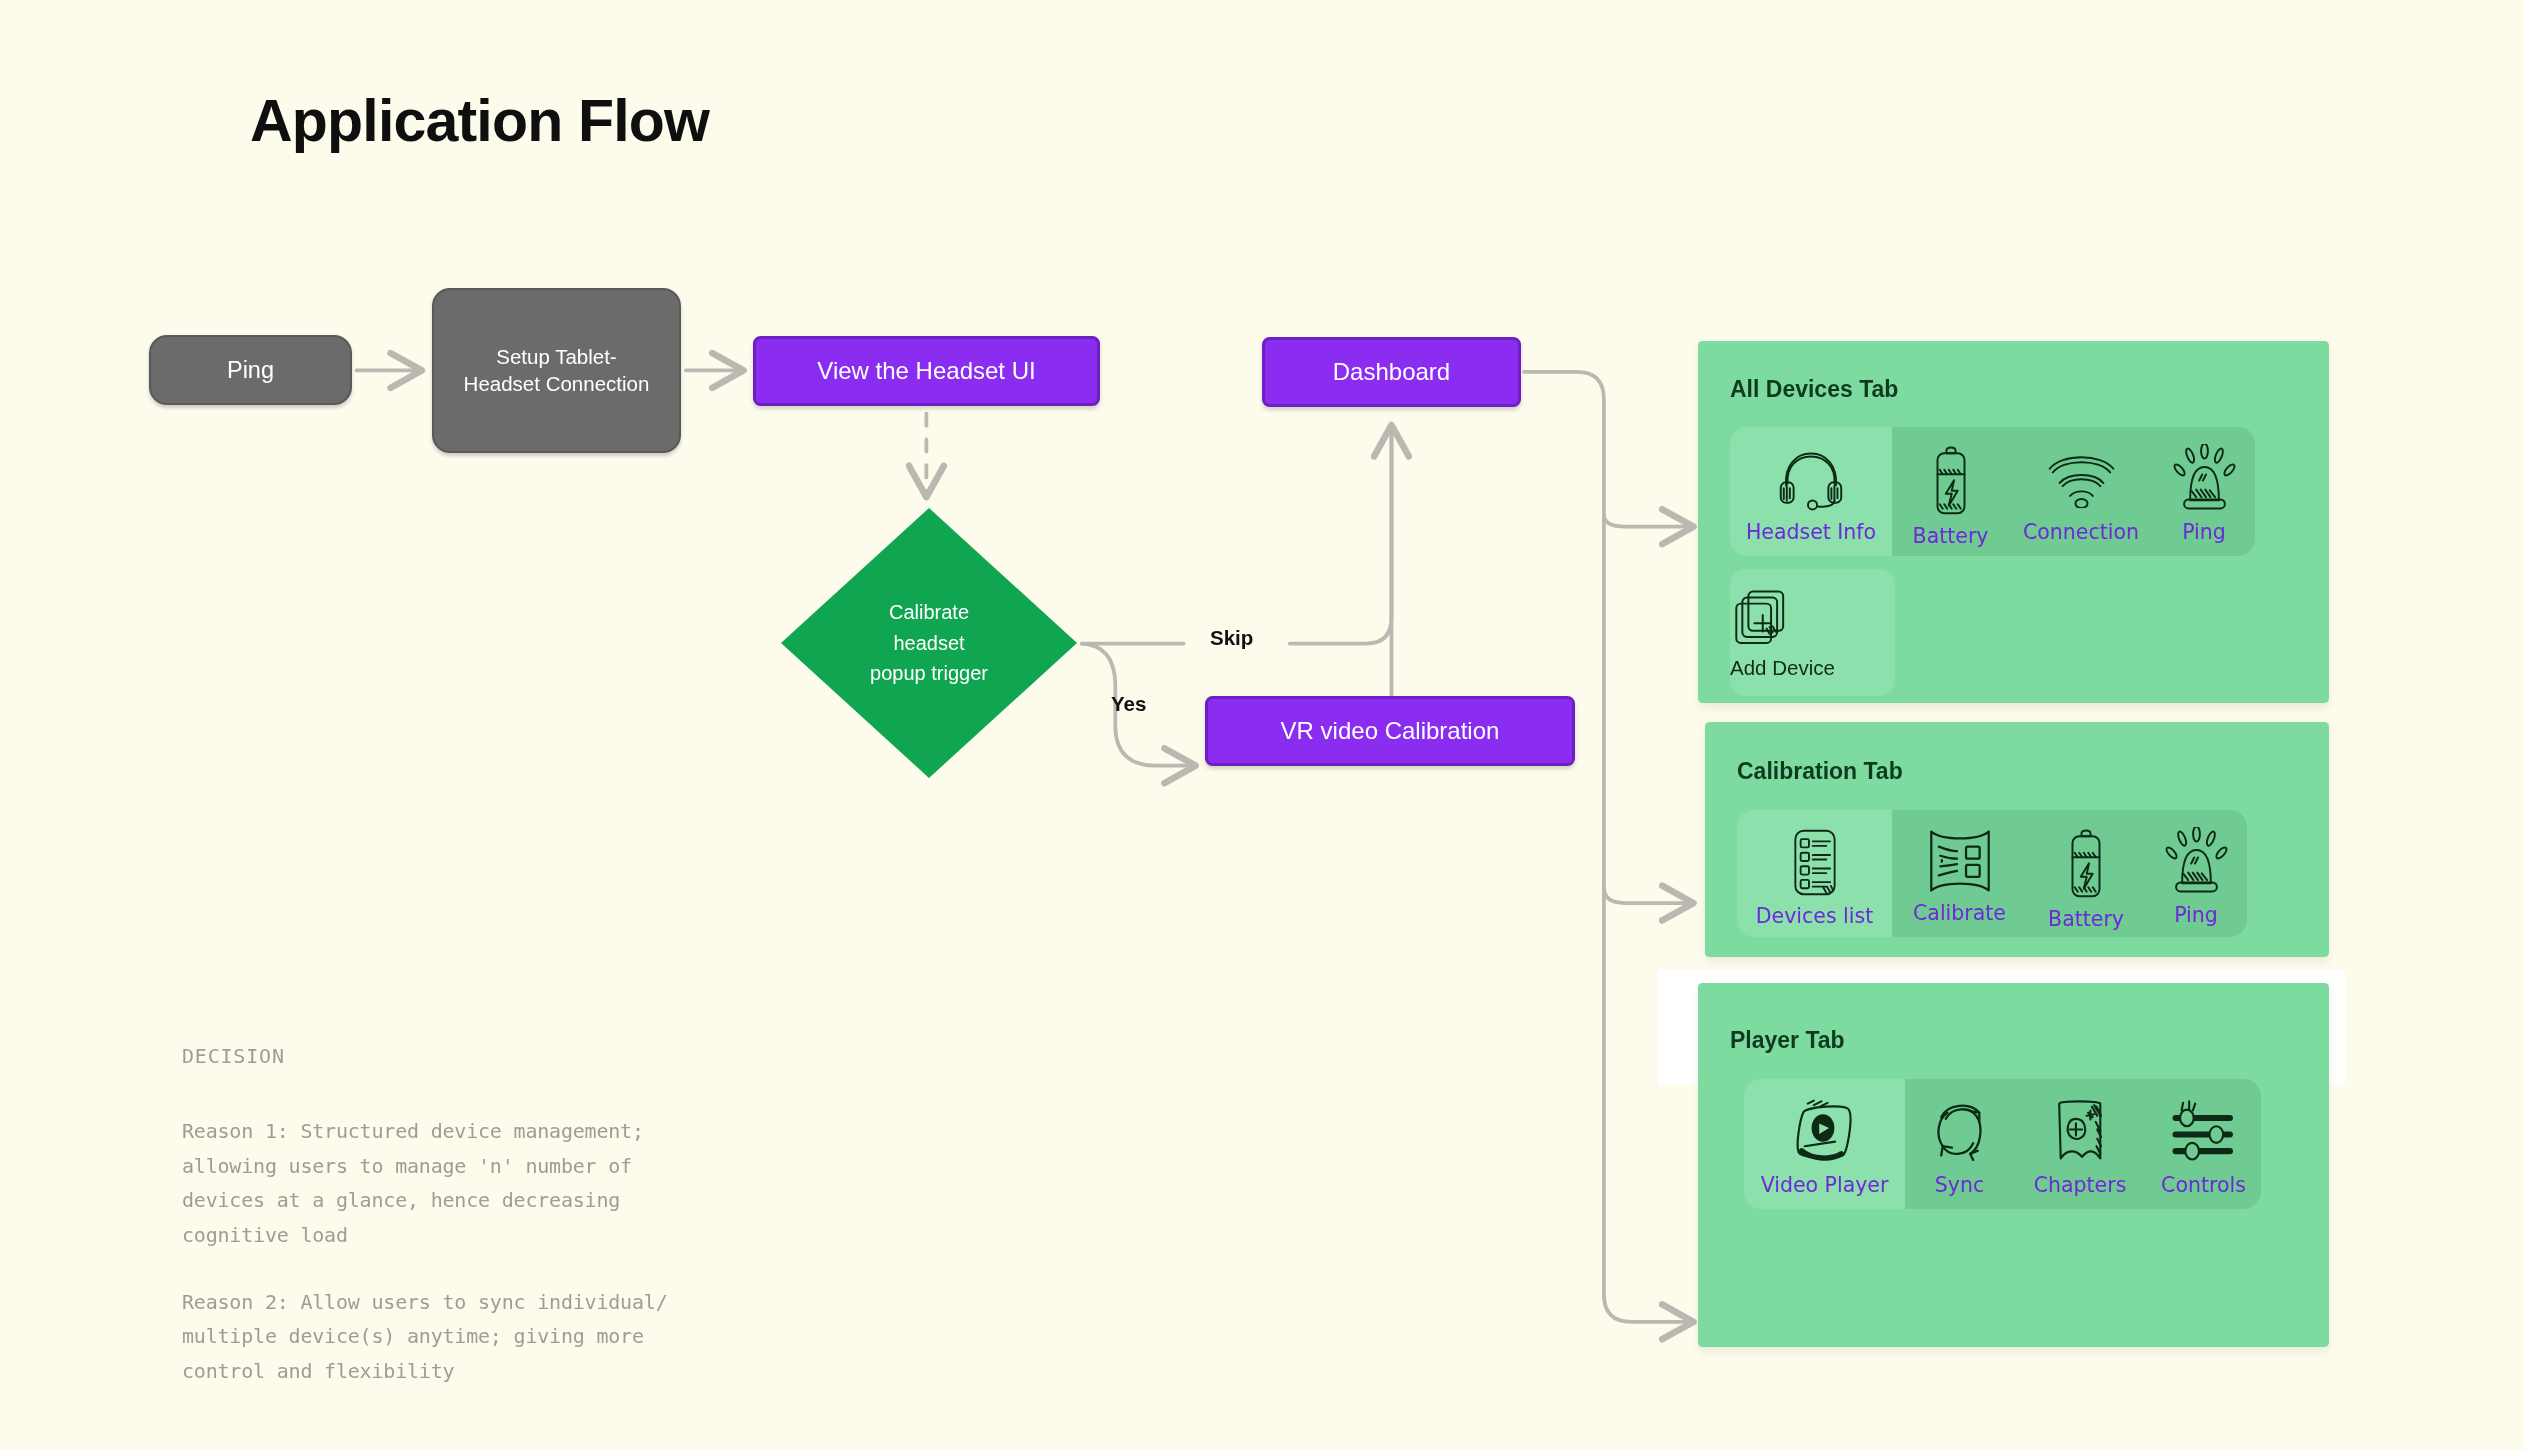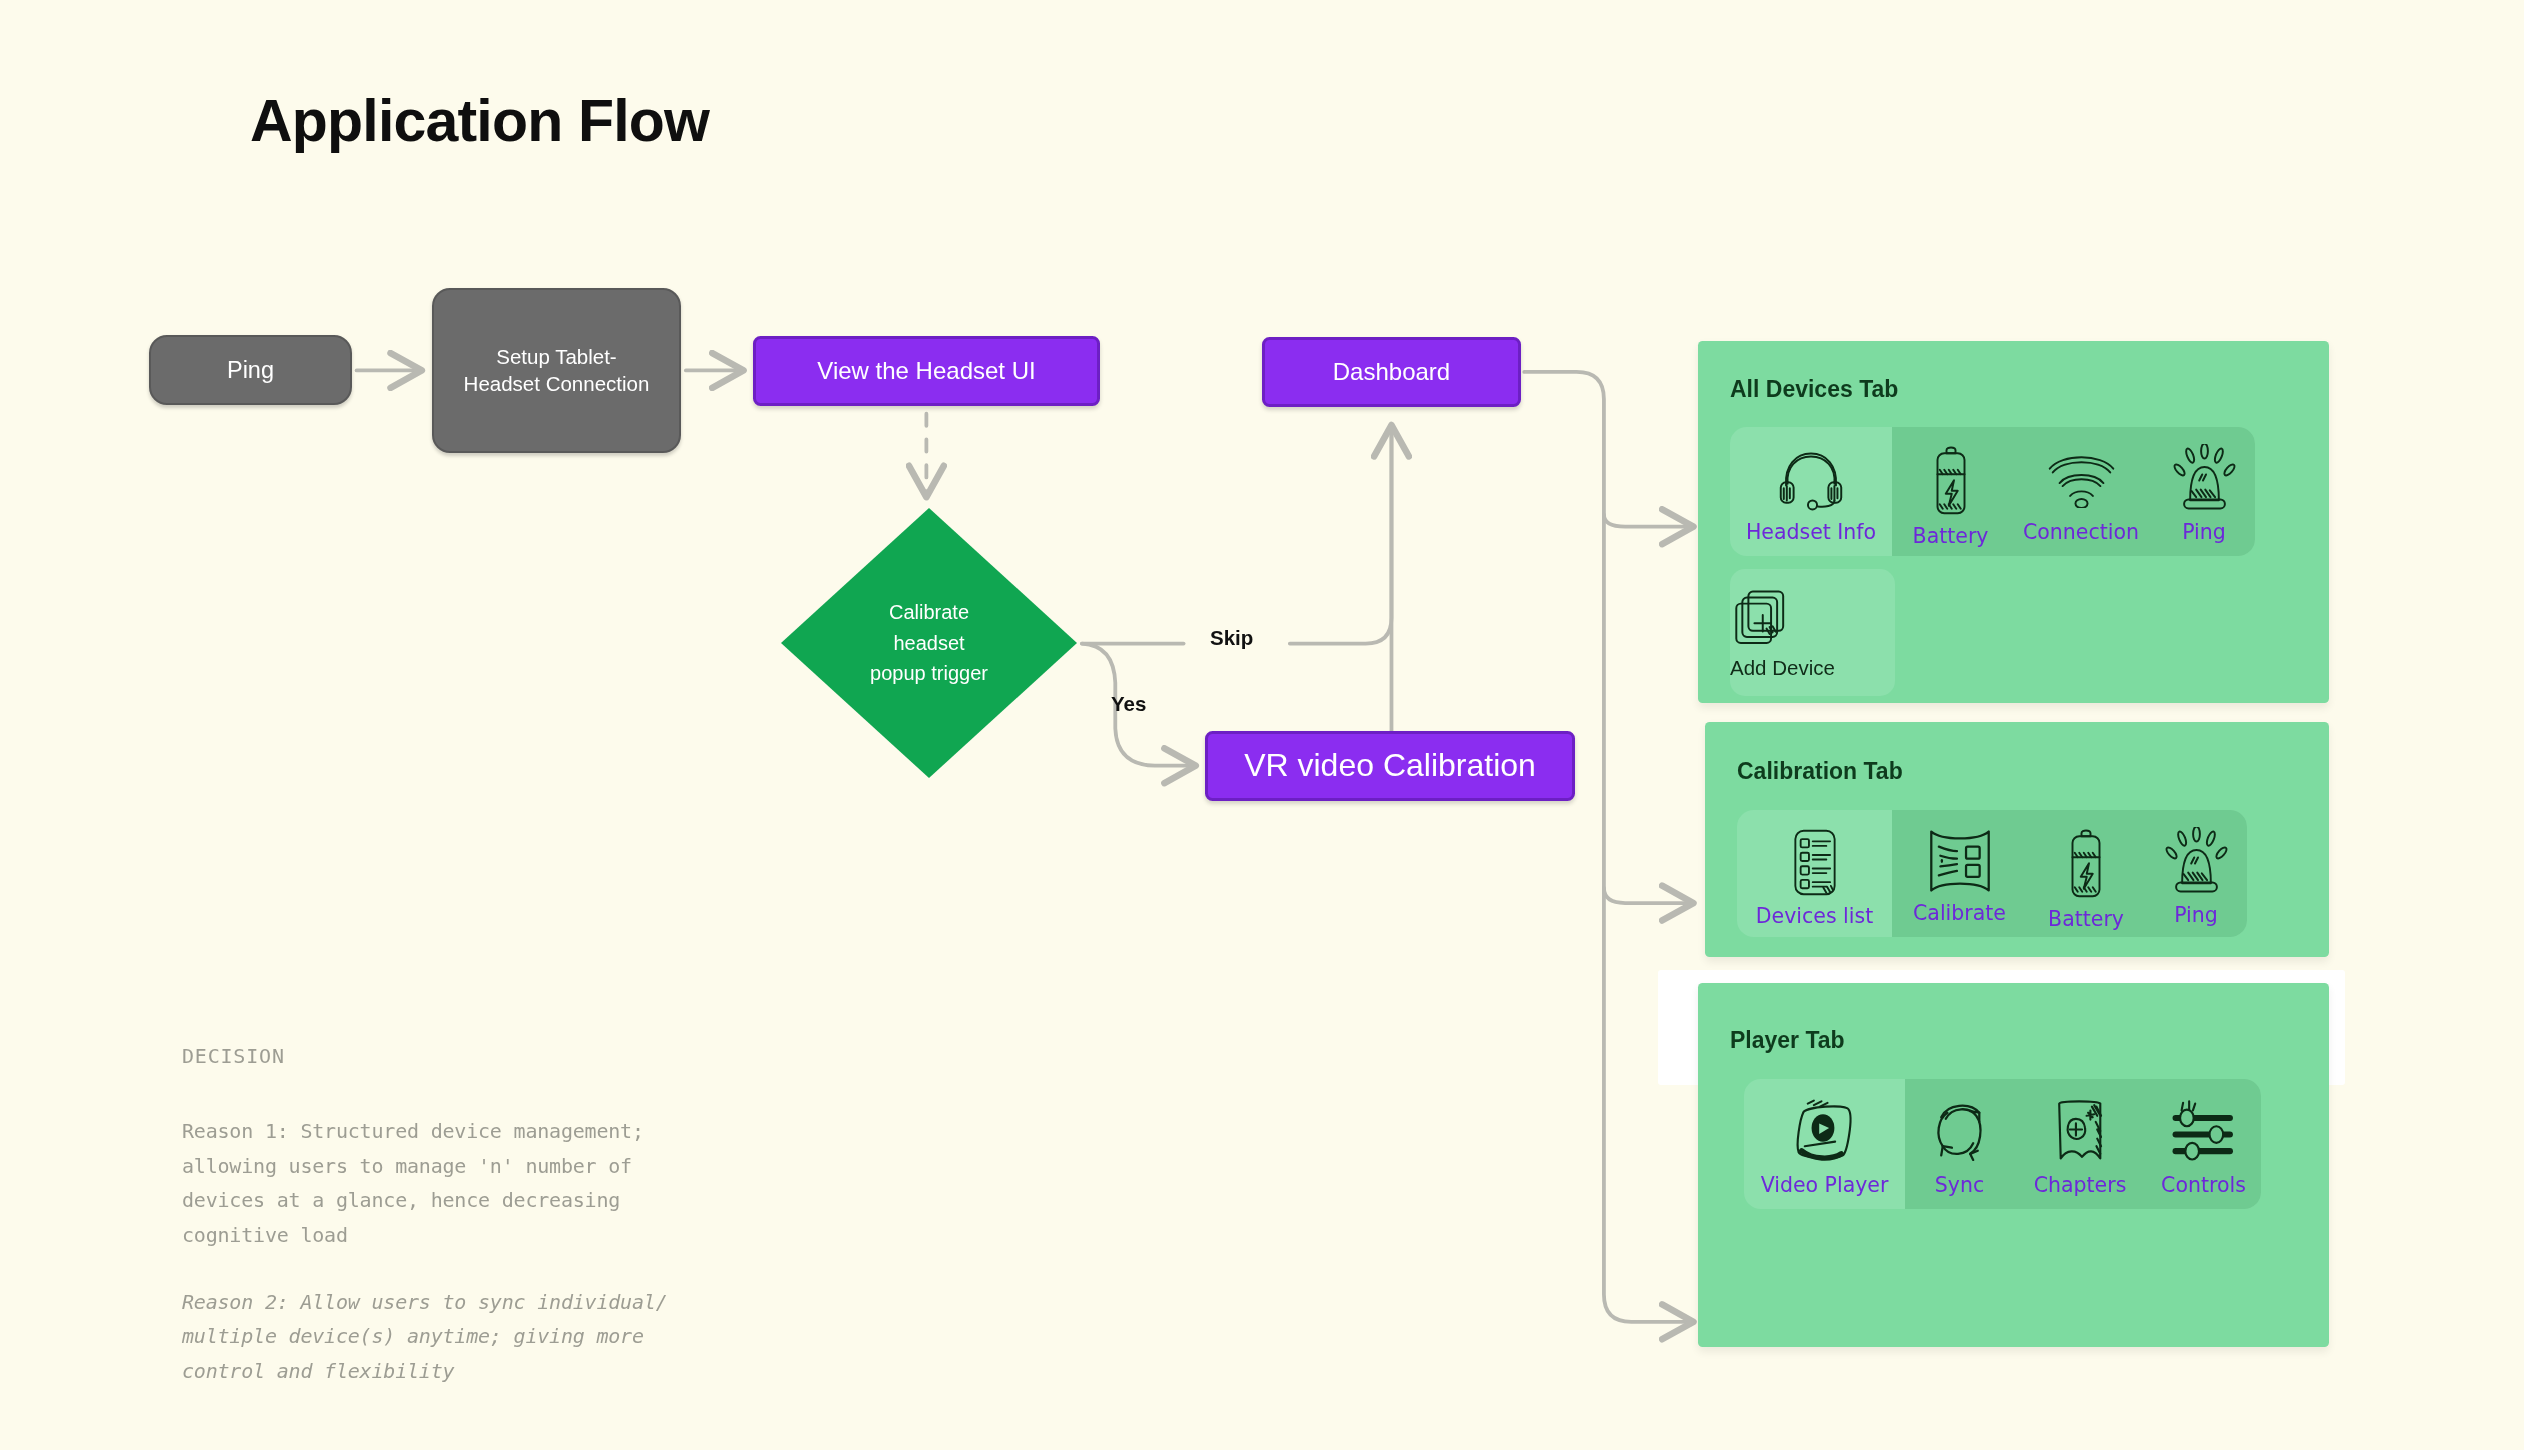--- a/index.html
+++ b/index.html
@@ -39,21 +39,21 @@
   .node-purple{
     background:#8b2df0;border:3px solid #6d1fc4;
     border-radius:7.6px;
     box-shadow:0 3px 4.6px rgba(0,0,0,.16);
   }
 
   #node-start{left:149px;top:335px;width:203px;height:70px;border-radius:18px;font-size:23.5px;}
   #node-setup{left:432px;top:288px;width:249px;height:165px;border-radius:18px;font-size:20.5px;padding:0 13.7px;}
   #node-view-ui{left:753px;top:336px;width:347px;height:70px;font-size:24px;}
   #node-dashboard{left:1262px;top:337px;width:259px;height:70px;font-size:24px;}
-  #node-vr{left:1205px;top:731px;width:370px;height:70px;font-size:32px;}
+  #node-vr{left:1205px;top:696px;width:370px;height:70px;font-size:24px;}
 
   
   #node-decision{
     position:absolute;left:781px;top:508px;width:296px;height:270px;
   }
   #node-decision .dshape{
     position:absolute;inset:0;
     background:#10a651;
     clip-path:polygon(50% 0,100% 50%,50% 100%,0 50%);
     filter:drop-shadow(0 2.3px 3px rgba(0,0,0,.16));
@@ -76,21 +76,21 @@
 
   
   #decision-note{
     position:absolute;left:182px;top:1039px;width:652px;
     font-family:"DejaVu Sans Mono", monospace;
     color:#9d9d93;font-size:20px;line-height:1.72;
     letter-spacing:-0.2px;
   }
   #decision-note .dn-head{margin-bottom:41px;letter-spacing:0.8px;}
   #decision-note .dn-p{margin-bottom:33px;white-space:pre-line;}
-  #decision-note .dn-p:last-child{margin-bottom:7px;font-style:italic;}
+  #decision-note .dn-p:last-child{margin-bottom:7px;}
 
   
   .panel{
     position:absolute;
     background:#7ddba0;
     border-radius:4.6px;
     box-shadow:0 4.6px 9px rgba(0,0,0,.07);
     box-sizing:border-box;
   }
   .panel-title{

